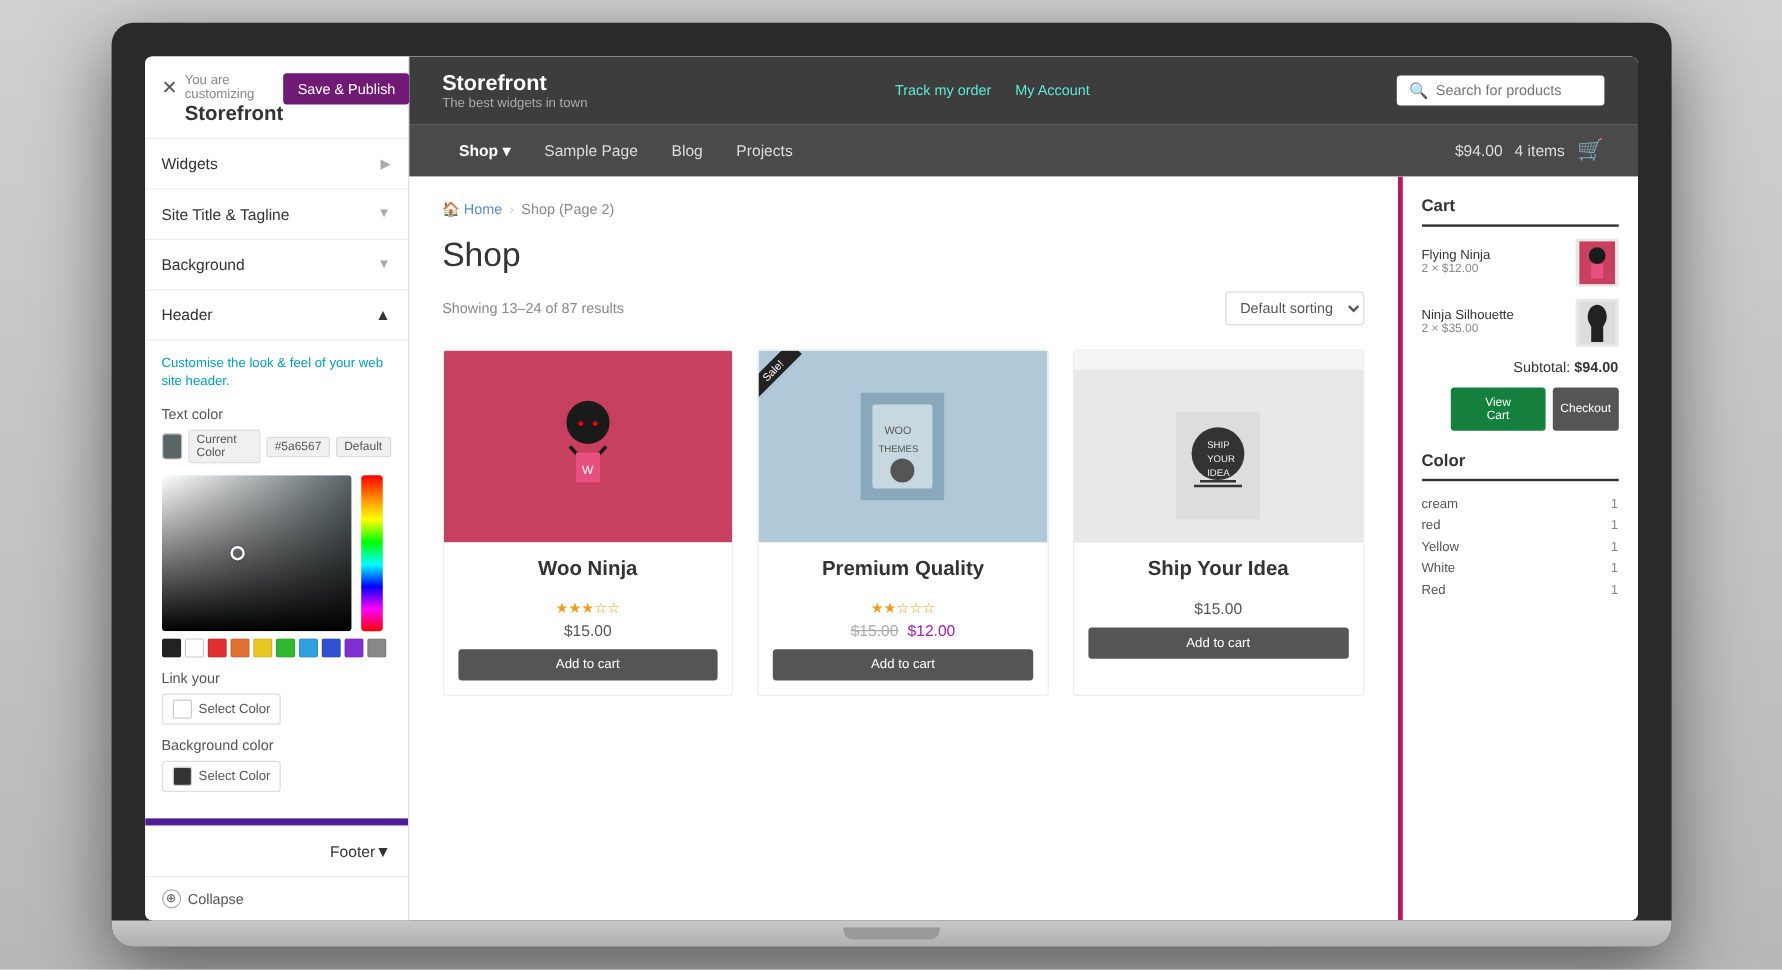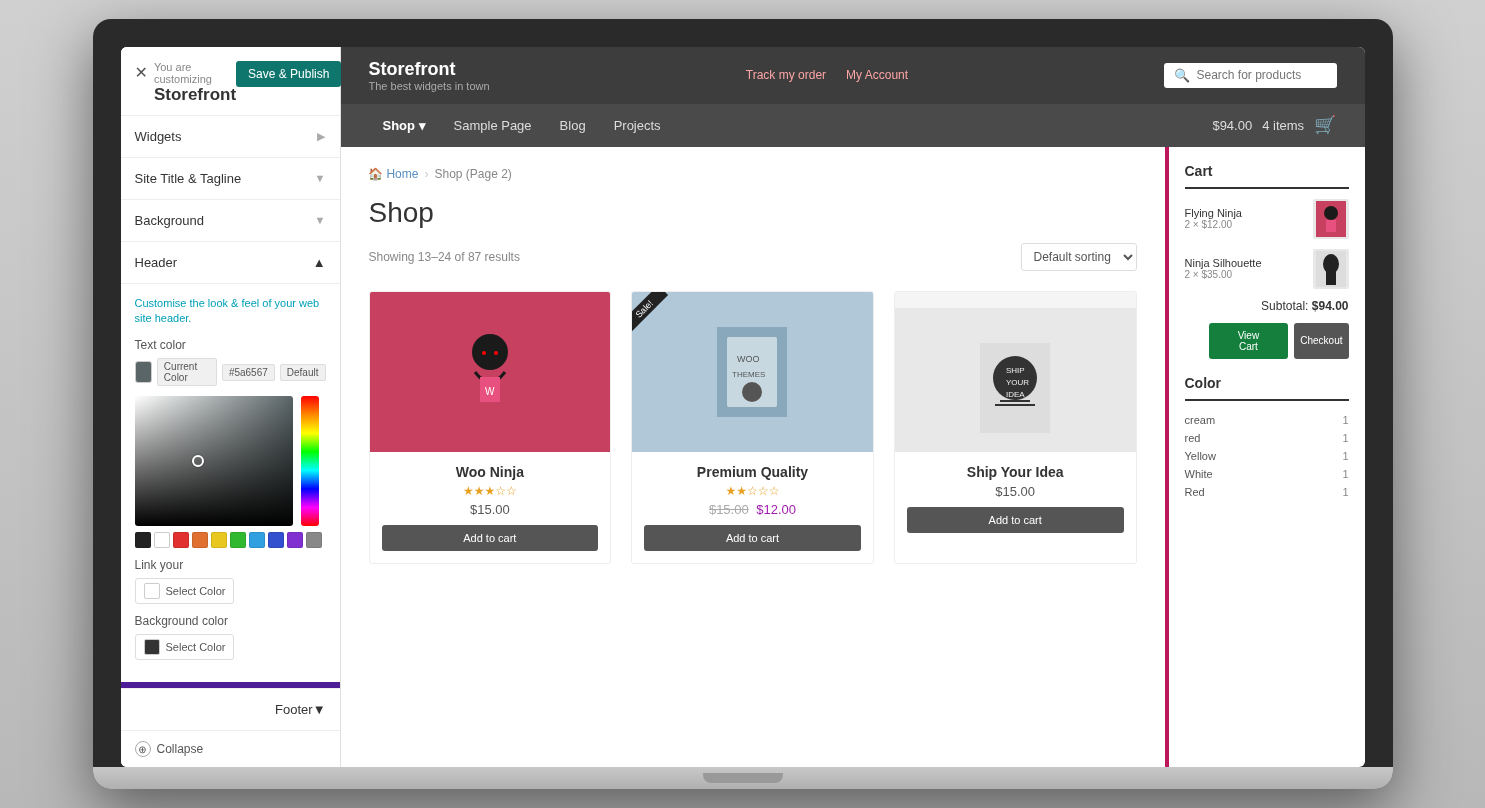--- a/index.html
+++ b/index.html
@@ -77,21 +77,21 @@
     .customizing-label {
       font-size: 11px;
       color: #888;
     }
     .customizing-title {
       font-size: 17px;
       font-weight: 600;
       color: #333;
     }
     .save-publish-btn {
-      background: #0f766e;
+      background: #701a75;
       color: #fff;
       border: none;
       padding: 6px 12px;
       border-radius: 3px;
       font-size: 12px;
       cursor: pointer;
       white-space: nowrap;
     }
     .panel-nav-item {
       padding: 13px 14px;
@@ -288,21 +288,21 @@
       font-size: 11px;
       color: #aaa;
     }
     .site-header-nav {
       display: flex;
       align-items: center;
       gap: 20px;
     }
     .site-header-link {
       font-size: 12px;
-      color: #fca5a5;
+      color: #5eead4;
       cursor: pointer;
     }
     .site-search {
       display: flex;
       align-items: center;
       background: #fff;
       border-radius: 3px;
       padding: 5px 10px;
       gap: 6px;
     }
@@ -419,24 +419,24 @@
       position: relative;
       height: 160px;
       overflow: hidden;
       background: #f5f5f5;
     }
     .product-info {
       padding: 12px;
       text-align: center;
     }
     .product-name {
-      font-size: 14px;
+      font-size: 17px;
       font-weight: 600;
       color: #333;
-      margin-bottom: 4px;
+      margin-bottom: 16px;
     }
     .product-stars {
       color: #e8a020;
       font-size: 12px;
       margin-bottom: 4px;
     }
     .product-price {
       font-size: 13px;
       color: #555;
       margin-bottom: 8px;

